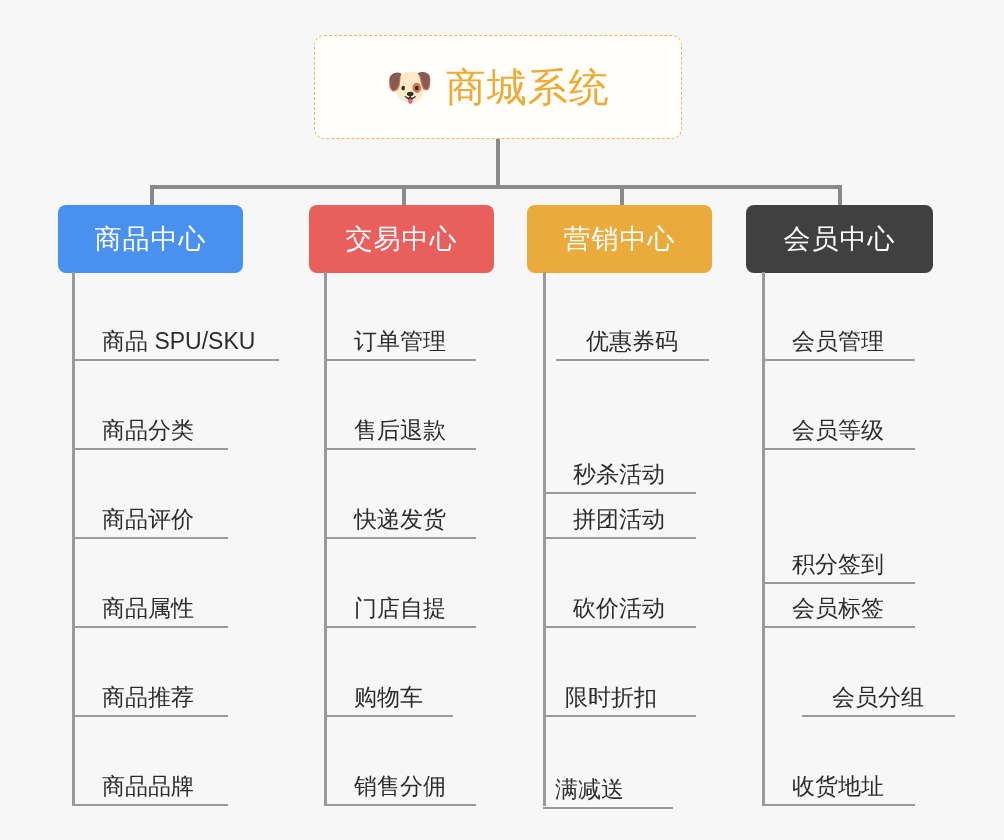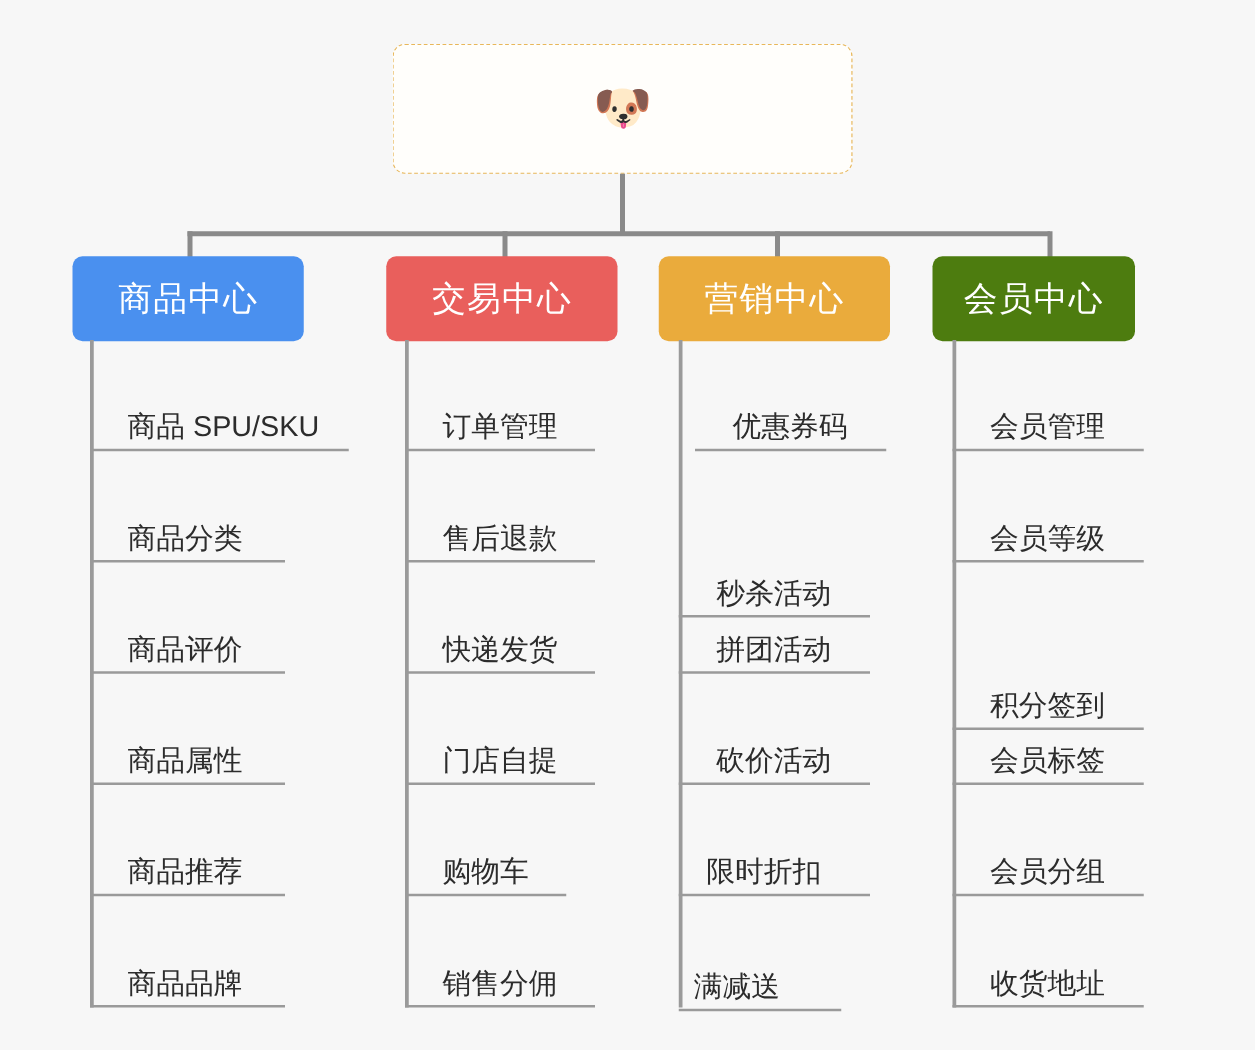--- a/index.html
+++ b/index.html
@@ -102,20 +102,21 @@
     line-height: 1.15;
   }
 </style>
 </head>
 <body>
 
 <div id="mindmap">
 
   <div class="root-node">
     <span class="root-emoji">🐶</span>
+    <span class="root-title">商城系统</span>
   </div>
 
   <div class="conn conn-v" style="left:496px; top:139px; height:48px;"></div>
   <div class="conn conn-h" style="left:150px; top:185px; width:690px;"></div>
   <div class="conn conn-v" style="left:150px; top:185px; height:22px;"></div>
   <div class="conn conn-v" style="left:402px; top:185px; height:22px;"></div>
   <div class="conn conn-v" style="left:620px; top:185px; height:22px;"></div>
   <div class="conn conn-v" style="left:838px; top:185px; height:22px;"></div>
 
   <div id="branch-layer">
@@ -184,38 +185,38 @@
         <div class="leaf-item" style="top: 267px; width: 153px;">
           <span class="leaf-label">砍价活动</span>
         </div>
         <div class="leaf-item" style="top: 356px; width: 153px; padding-left: 22px;">
           <span class="leaf-label">限时折扣</span>
         </div>
         <div class="leaf-item" style="top: 448px; width: 130px; padding-left: 12px;">
           <span class="leaf-label">满减送</span>
         </div>
       </div>
-      <div class="cat-box" style="left: 746px; top: 205px; width: 162px; background: #4d7c0f;">
+      <div class="cat-box" style="left: 746px; top: 205px; width: 187px; background: #404040;">
         <span>会员中心</span>
       </div>
       <div class="leaf-col" style="left: 762px;">
         <div class="leaf-spine" style="height: 534px;"></div>
         <div class="leaf-item" style="top: 0px; width: 153px;">
           <span class="leaf-label">会员管理</span>
         </div>
         <div class="leaf-item" style="top: 89px; width: 153px;">
           <span class="leaf-label">会员等级</span>
         </div>
         <div class="leaf-item" style="top: 178px; width: 153px; margin-top: 45px;">
           <span class="leaf-label">积分签到</span>
         </div>
         <div class="leaf-item" style="top: 267px; width: 153px;">
           <span class="leaf-label">会员标签</span>
         </div>
-        <div class="leaf-item" style="top: 356px; width: 153px;">
+        <div class="leaf-item" style="top: 356px; width: 153px; margin-left: 40px;">
           <span class="leaf-label">会员分组</span>
         </div>
         <div class="leaf-item" style="top: 445px; width: 153px;">
           <span class="leaf-label">收货地址</span>
         </div>
       </div>
     </div>
 
 </div>
 

